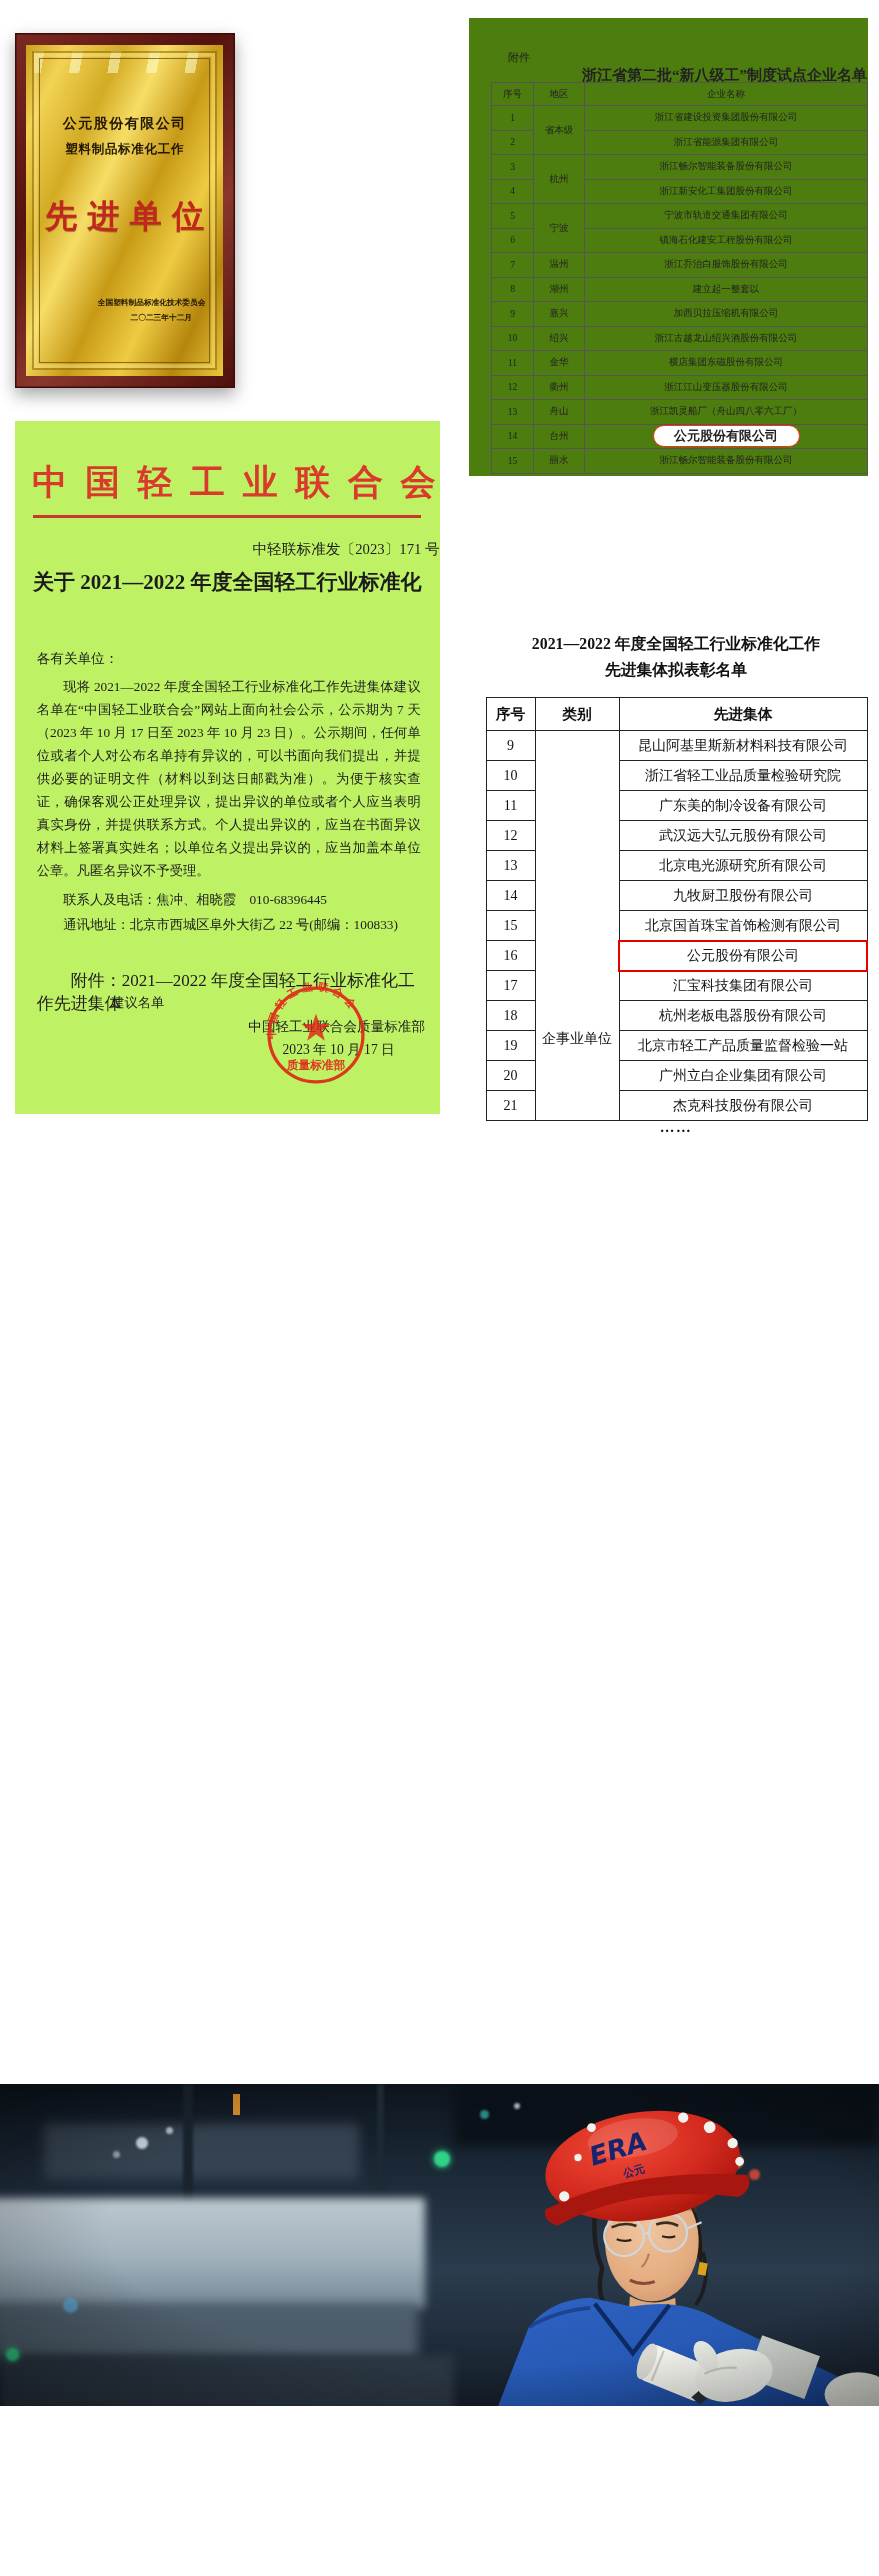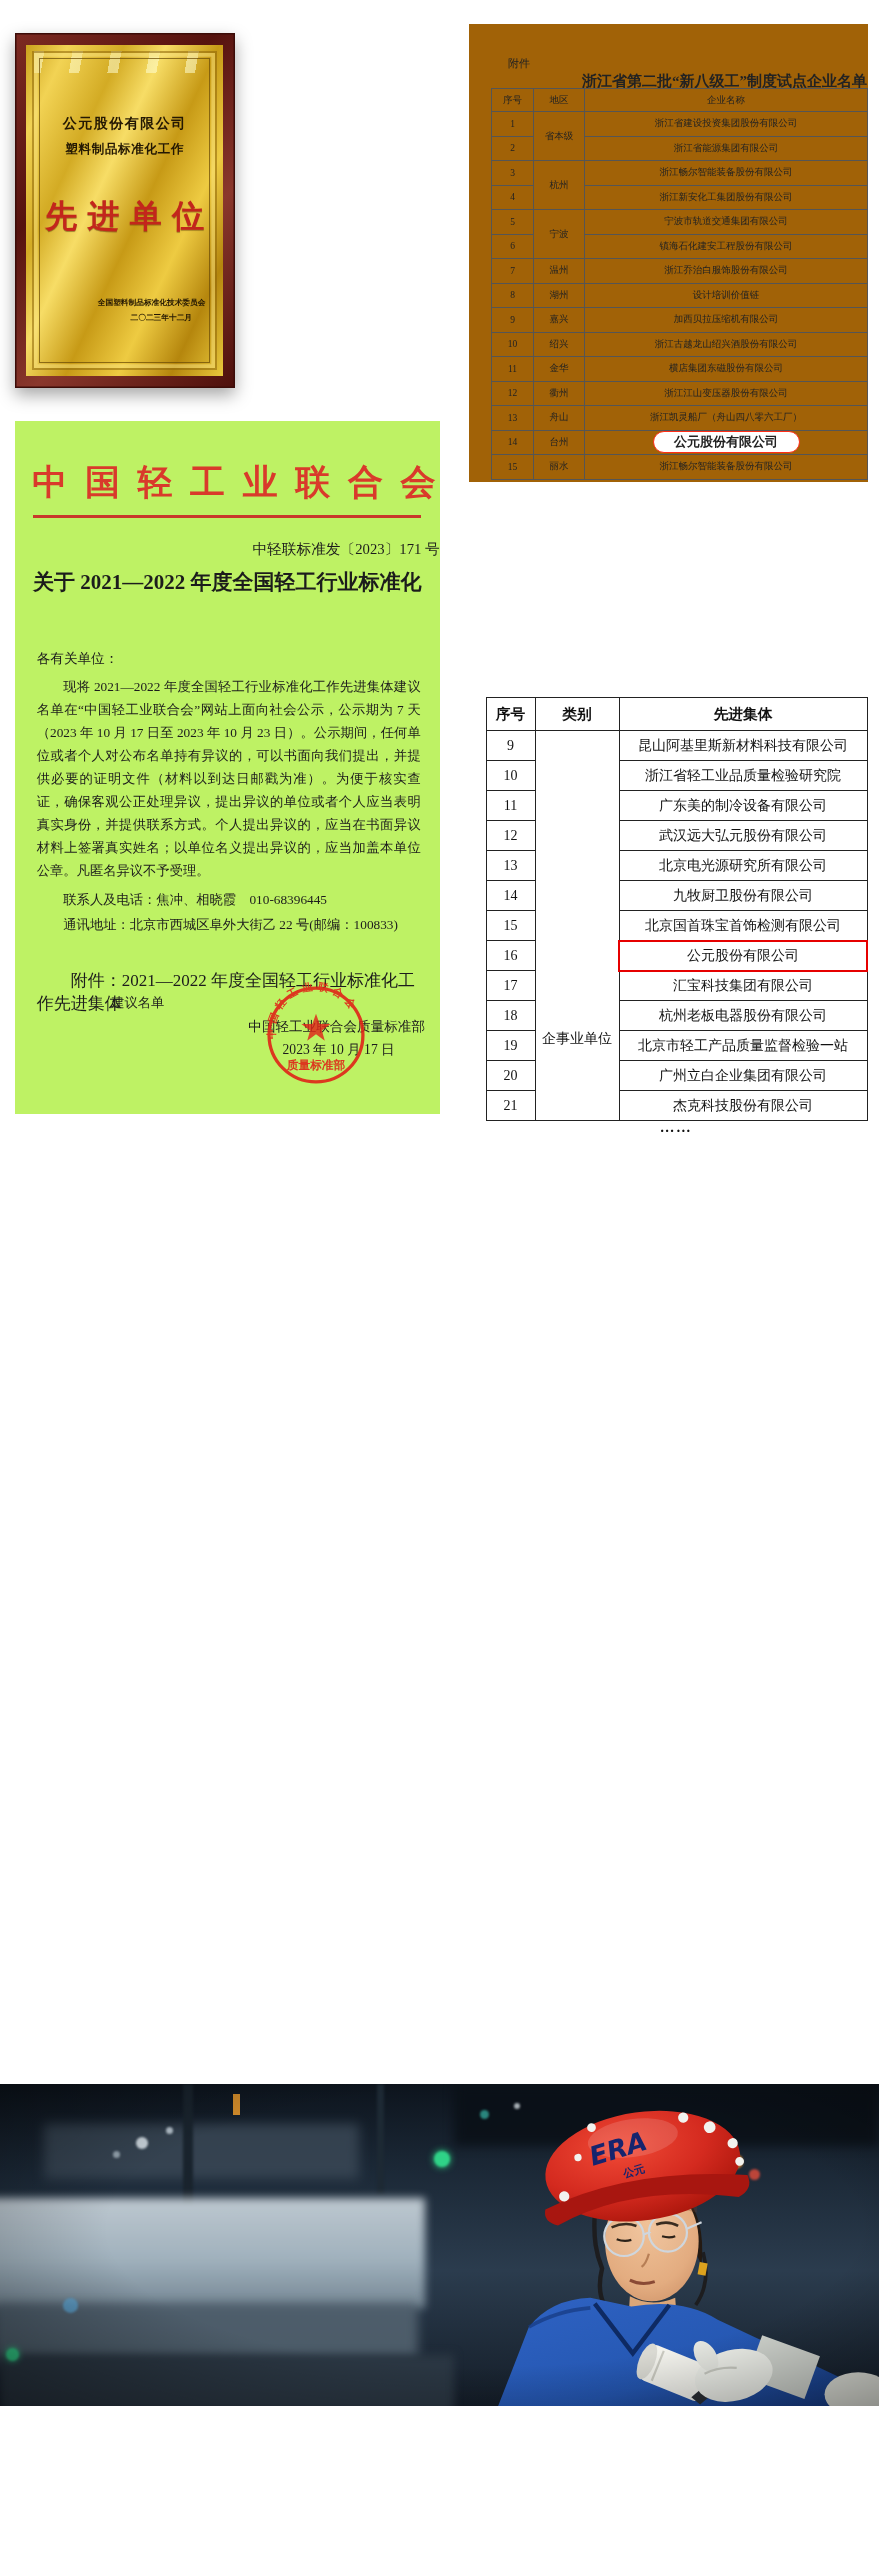--- a/index.html
+++ b/index.html
@@ -20,21 +20,21 @@
   .pl-company{position:absolute;left:0;right:0;top:70px;text-align:center;font-size:14px;font-weight:bold;
     letter-spacing:1.5px;color:#241803;}
   .pl-sub{position:absolute;left:0;right:0;top:96px;text-align:center;font-size:12.5px;font-weight:bold;
     letter-spacing:0.7px;color:#241803;}
   .pl-award{position:absolute;left:0;right:0;top:150px;text-align:center;font-size:32px;font-weight:bold;
     color:#c3261c;letter-spacing:10.3px;padding-left:10.3px;text-shadow:0 0.7px 0.7px rgba(70,35,0,.45);}
   .pl-issuer{position:absolute;right:17.6px;top:253px;font-size:7.7px;color:#241803;font-weight:bold;}
   .pl-date{position:absolute;right:31px;top:268px;font-size:7.7px;color:#241803;font-weight:bold;}
 
   
-  .pilot-doc{position:absolute;left:469px;top:24px;width:399px;height:458px;background:#a16207;color:#222;}
+  .pilot-doc{position:absolute;left:469px;top:18px;width:399px;height:458px;background:#4d7c0f;color:#222;}
   .pilot-attach{position:absolute;left:39px;top:31.5px;font-size:11px;}
   .pilot-title{position:absolute;left:22px;width:376px;top:48px;text-align:right;font-size:15px;font-weight:bold;}
   table{border-collapse:collapse;table-layout:fixed;padding-left:24px;}
   .pilot-table{position:absolute;left:22px;top:64px;width:376px;font-size:9.5px;}
   .pilot-table th,.pilot-table td{border:0.7px solid #555;text-align:center;vertical-align:middle;
     padding:0 1.5px;overflow:visible;}
   .pilot-table th{height:22px;font-weight:normal;font-size:9.5px;}
   .pilot-table td{height:23.5px;}
   .oval-highlight{display:inline-block;border:1.8px solid #ff2d17;border-radius:19px;
     padding:0.7px 20.5px 1.5px;font-size:13px;font-weight:bold;background:#fff;}
@@ -159,21 +159,21 @@
             <td>镇海石化建安工程股份有限公司</td>
           </tr>
           <tr>
             <td>7</td>
             <td>温州</td>
             <td>浙江乔治白服饰股份有限公司</td>
           </tr>
           <tr>
             <td>8</td>
             <td>湖州</td>
-            <td>设计培训价值链</td>
+            <td>建立起一整套以</td>
           </tr>
           <tr>
             <td>9</td>
             <td>嘉兴</td>
             <td>加西贝拉压缩机有限公司</td>
           </tr>
           <tr>
             <td>10</td>
             <td>绍兴</td>
             <td>浙江古越龙山绍兴酒股份有限公司</td>
@@ -227,20 +227,24 @@
       <polygon points="75,46 80,60 95,60 83,69 87,83 75,74 63,83 67,69 55,60 70,60" fill="#e02418" opacity=".9"></polygon>
       <path id="arcPath" d="M 22 88 A 56 56 0 1 1 128 88" fill="none"></path>
       <text font-size="14" fill="#e02418" letter-spacing="6" font-weight="bold">
         <textPath href="#arcPath" startOffset="8">中国轻工业联合会</textPath>
       </text>
       <text x="75" y="121" text-anchor="middle" font-size="16" font-weight="bold" fill="#e02418">质量标准部</text>
     </svg>
   </div>
 
   <div class="commend-doc">
+    <div class="commend-title">
+      <div>2021—2022 年度全国轻工行业标准化工作</div>
+      <div>先进集体拟表彰名单</div>
+    </div>
     <table class="commend-table">
       <colgroup>
           <col style="width:49px">
           <col style="width:84px">
           <col style="width:248px">
         </colgroup>
       <thead>
         <tr>
           <th>序号</th>
           <th>类别</th>

